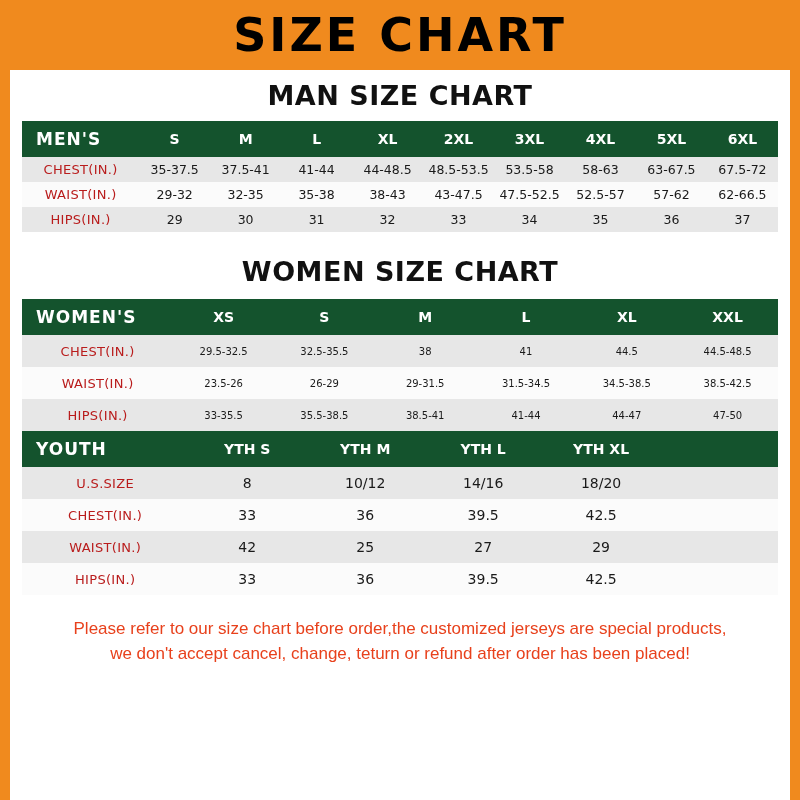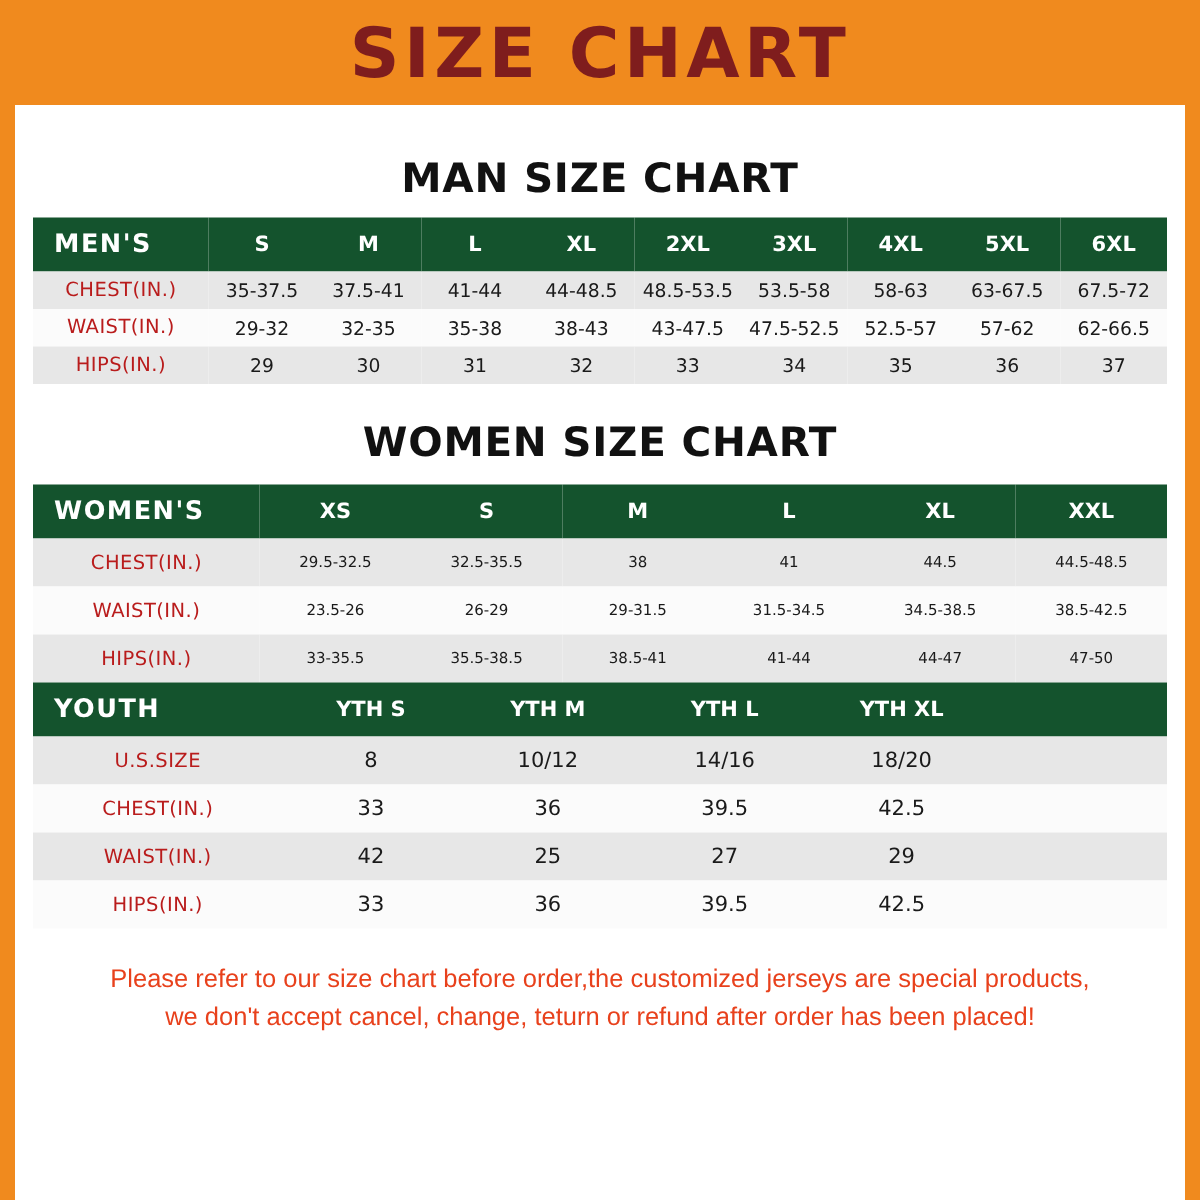--- a/index.html
+++ b/index.html
@@ -28,35 +28,35 @@
     display: flex;
     align-items: center;
     justify-content: center;
     margin: 0 -10px;
   }
   .banner-title {
     font-family: "DejaVu Sans", sans-serif;
     font-weight: bold;
     font-size: 46px;
     letter-spacing: 3px;
-    color: #7f1d1d;
+    color: #000000;
     line-height: 1;
   }
   .content {
     padding: 0 12px;
   }
   .section-title {
     text-align: center;
     font-family: "DejaVu Sans", sans-serif;
     font-weight: bold;
     font-size: 27px;
     color: #111111;
     letter-spacing: 0.5px;
   }
-  .t-man { margin: 34px 0 10px 0; }
+  .t-man { margin: 10px 0 10px 0; }
   .t-women { margin: 24px 0 12px 0; }
   .t-youth { margin: 28px 0 14px 0; }
 
   table.size {
     border-collapse: collapse;
     width: 100%;
     table-layout: fixed;
   }
   table.size th, table.size td {
     text-align: center;

